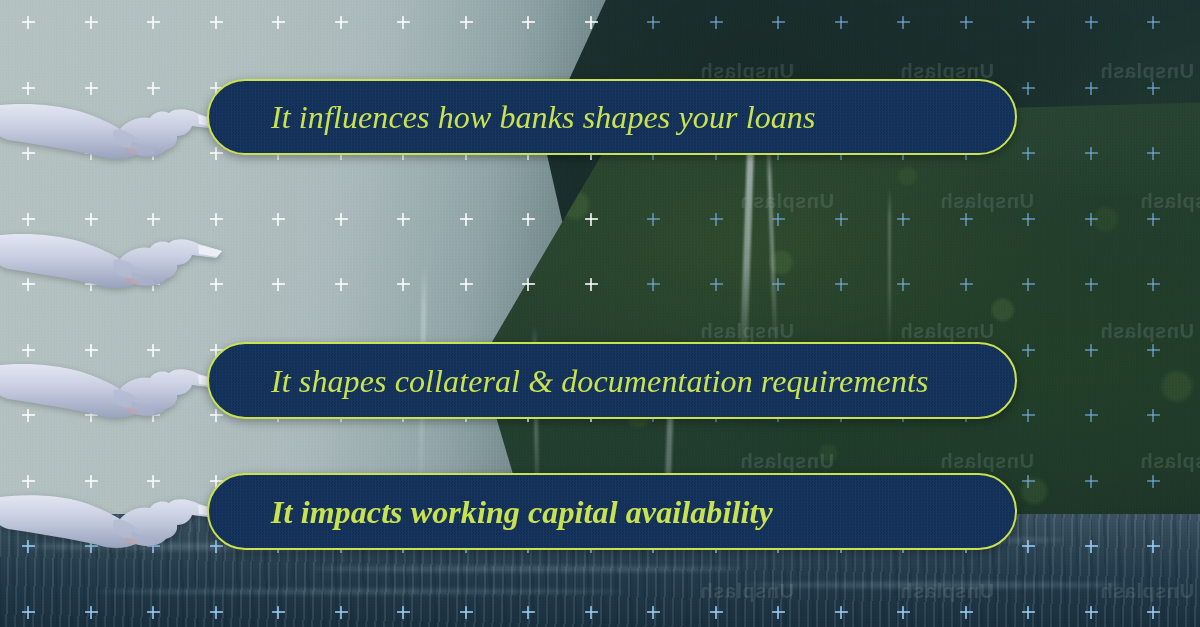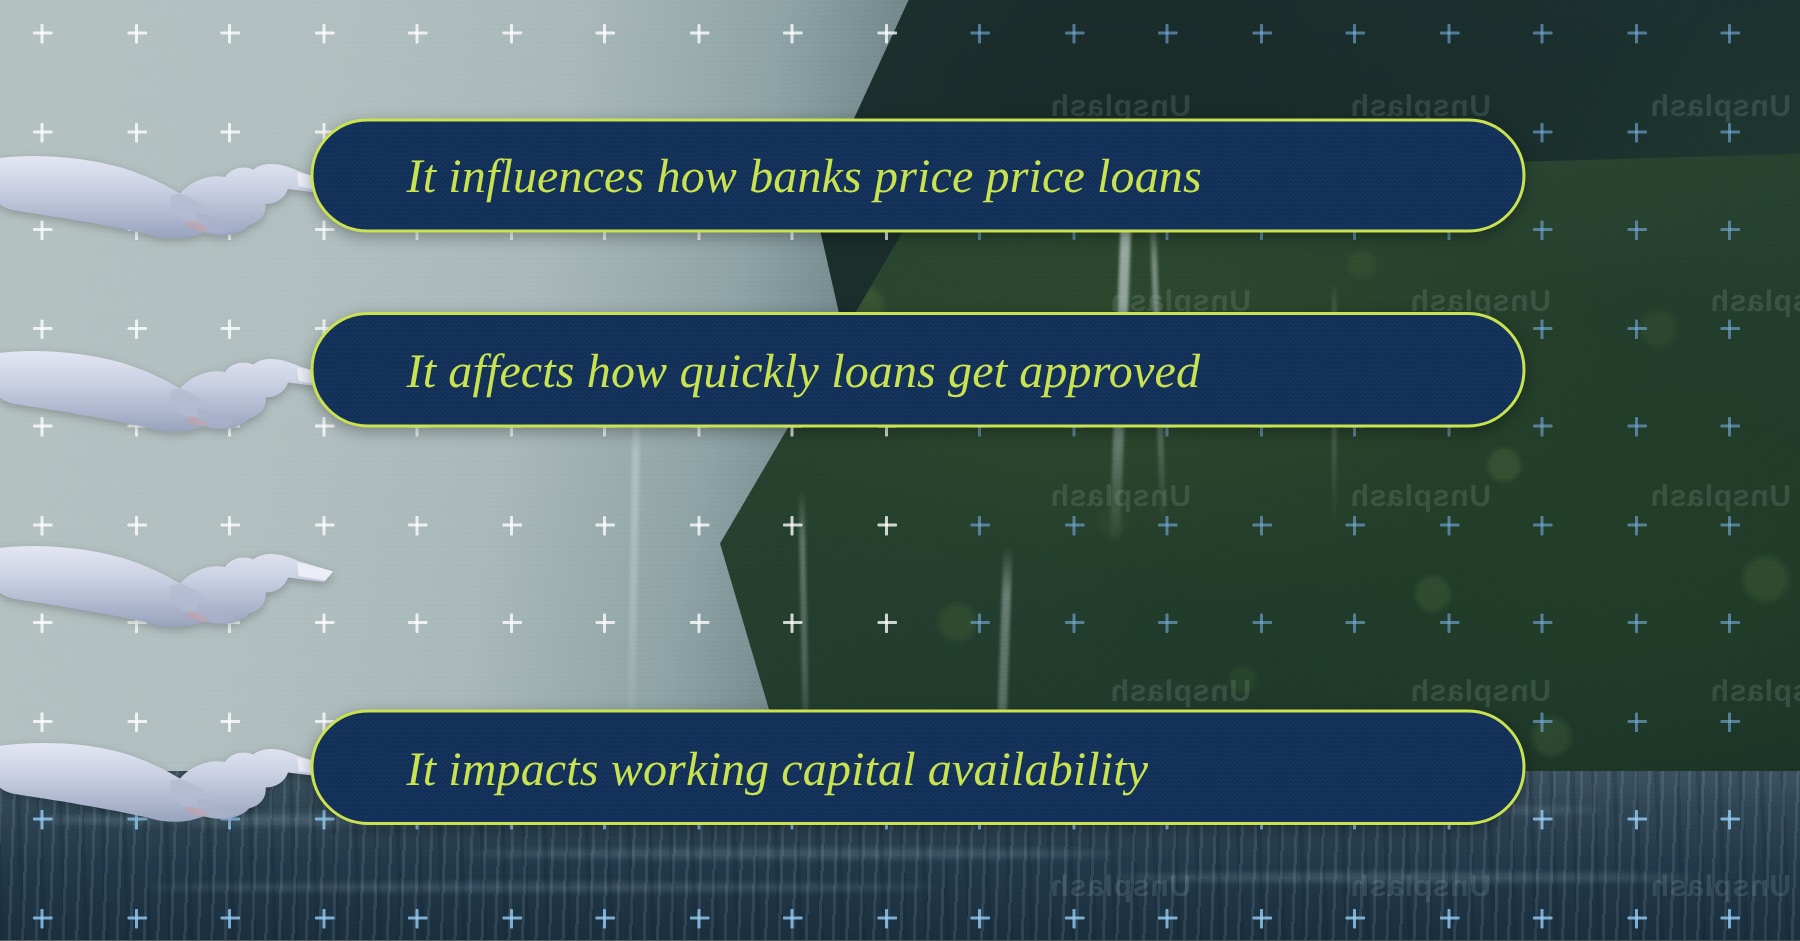--- a/index.html
+++ b/index.html
@@ -148,21 +148,21 @@
     letter-spacing:.1px;
   }
 
   .pill.p1{ left:207px; top:79px;  width:810px; height:76px; }
   .pill.p1 .pill-text{ margin-left:62px; }
   .pill.p2{ left:207px; top:208px; width:810px; height:77px; }
   .pill.p2 .pill-text{ margin-left:62px; }
   .pill.p3{ left:207px; top:342px; width:810px; height:77px; }
   .pill.p3 .pill-text{ margin-left:62px; }
   .pill.p4{ left:207px; top:473px; width:810px; height:77px; }
-  .pill.p4 .pill-text{ margin-left:62px; }
+  .pill.p4 .pill-text{ margin-left:62px;font-weight:bold; }
 
   
   .logo{
     position:absolute; right:22px; top:16px;
     display:flex; align-items:flex-end; gap:2px;
   }
   .logo-mark{ width:44px; height:50px; display:block; }
   .logo-text{
     font-family:"Liberation Sans", sans-serif;
     font-weight:700; font-size:16px; color:#c9e24f;
@@ -512,28 +512,28 @@
         <path fill="#c6a0a6" opacity=".55" d="M132,55 C138,56 143,58 145,62 C139,63 133,61 130,58 Z"></path>
         <path fill="#eef0f8" opacity=".9" d="M204,23 C212,24 221,27 228,29 L223,35 L205,32 Z"></path>
       </svg>
     </div>
   </div>
 
   <div class="pills">
 
     <div class="pill p1">
       <div class="pill-bg-noise"></div>
-      <span class="pill-text">It influences how banks price price loans</span>
-    </div>
-
-    <div class="pill p2">
+      <span class="pill-text">It influences how banks shapes your loans</span>
+    </div>
+
+
+    <div class="pill p3">
       <div class="pill-bg-noise"></div>
-      <span class="pill-text">It affects how quickly loans get approved</span>
-    </div>
-
+      <span class="pill-text">It shapes collateral &amp; documentation requirements</span>
+    </div>
 
     <div class="pill p4">
       <div class="pill-bg-noise"></div>
       <span class="pill-text">It impacts working capital availability</span>
     </div>
   </div>
 
 
 </div>
 

